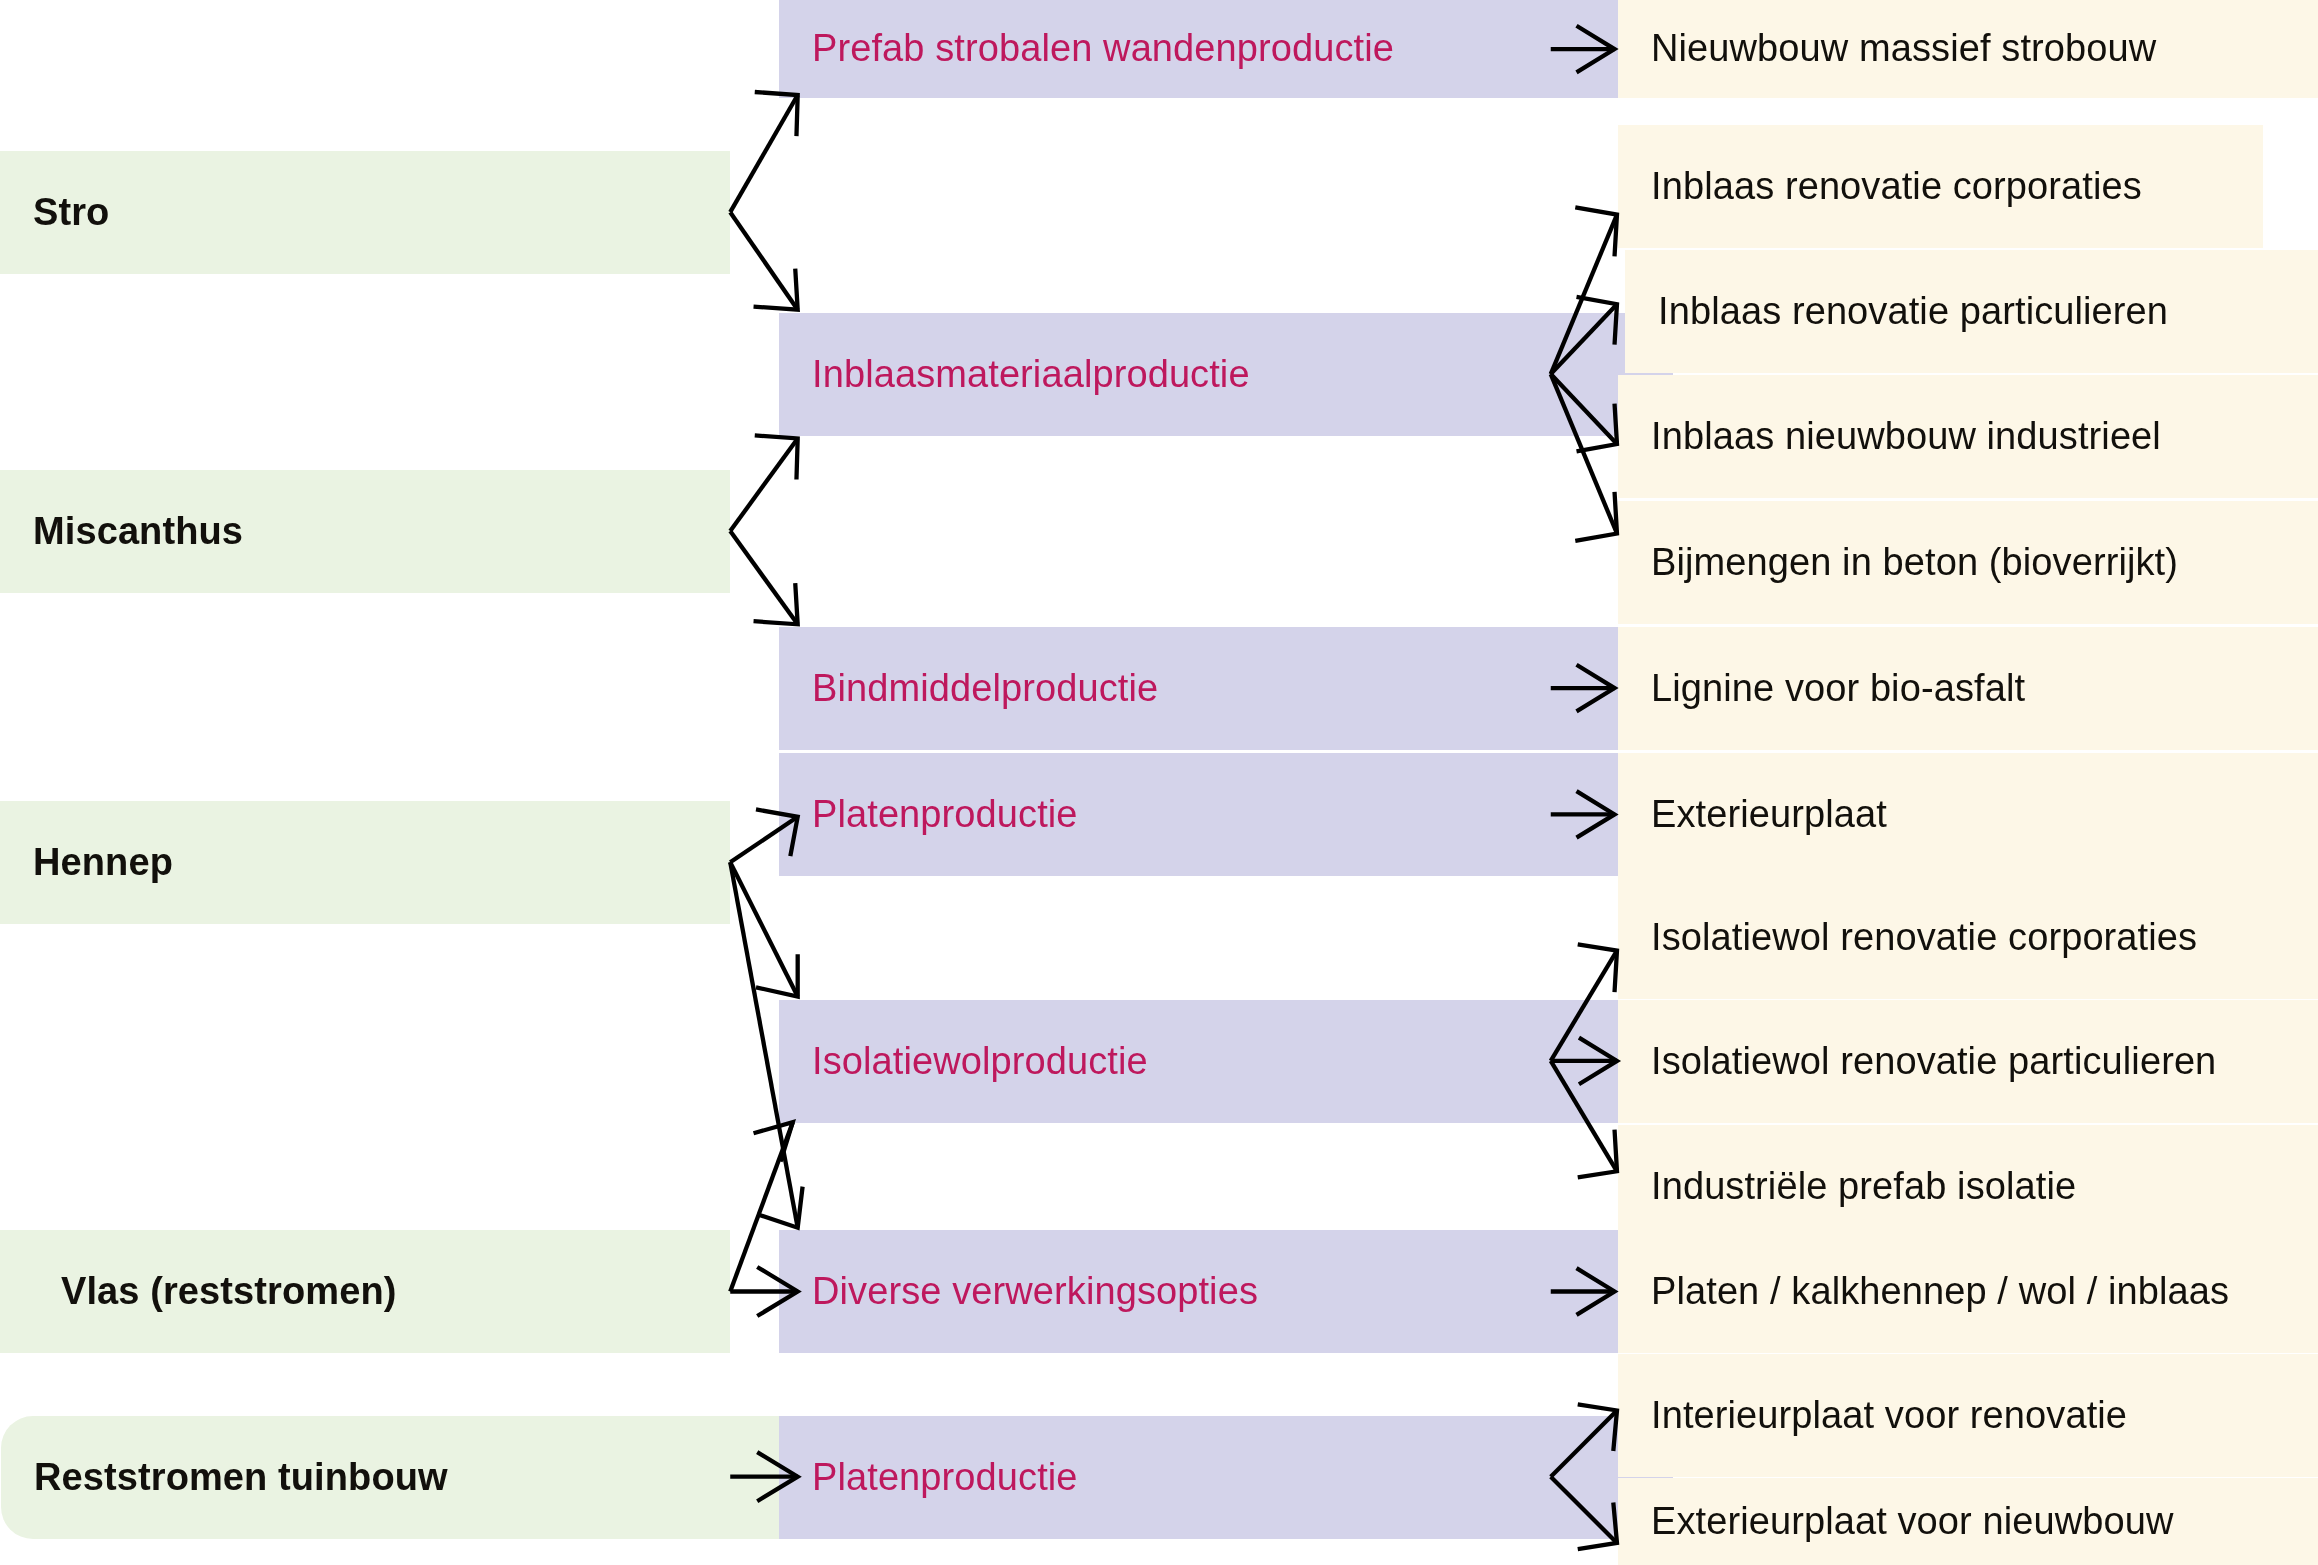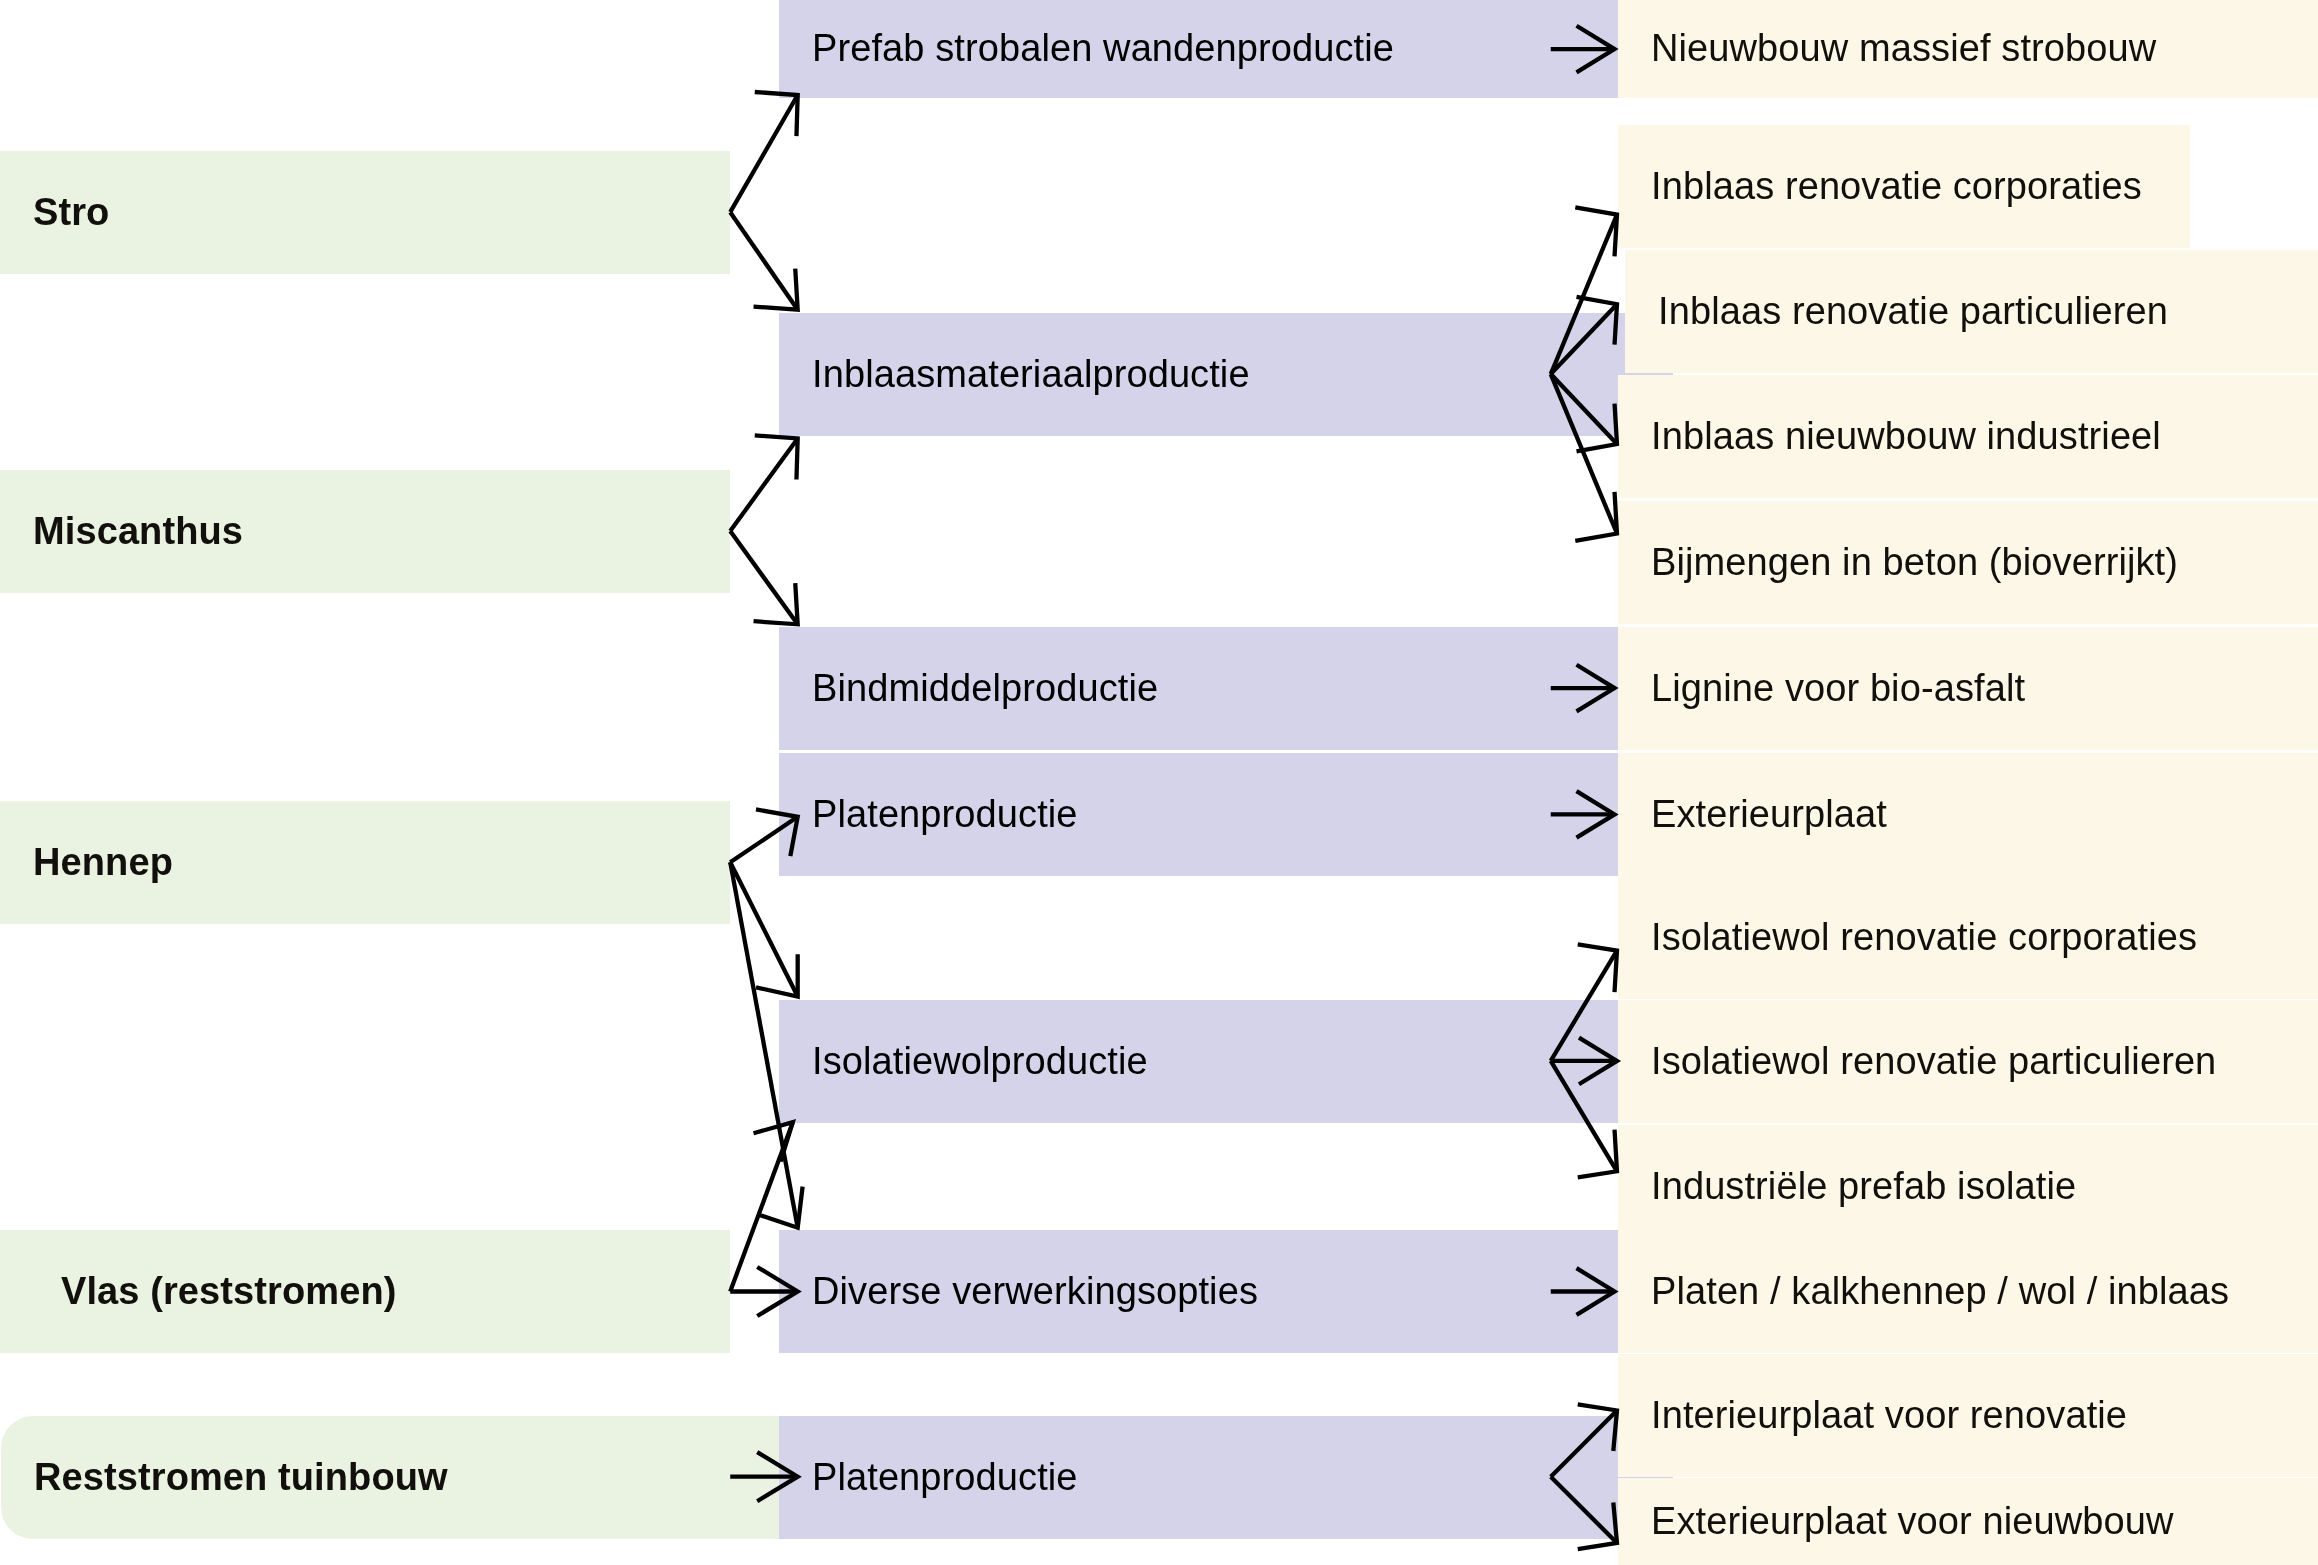--- a/index.html
+++ b/index.html
@@ -3,21 +3,21 @@
 <meta charset="utf-8">
 <style>
   html,body{margin:0;padding:0;background:#ffffff;}
   body{font-family:"Liberation Sans", sans-serif;}
   #stage{position:relative;width:2319px;height:1565px;background:#ffffff;overflow:hidden;}
   .box{position:absolute;display:flex;align-items:center;box-sizing:border-box;}
   .box span{display:block;line-height:1.1;white-space:nowrap;}
   .col-source{background:#eaf3e2;}
   .col-source span{font-weight:700;font-size:38px;color:#12100c;padding-left:33px;letter-spacing:0.1px;}
   .col-process{background:#d4d3ea;}
-  .col-process span{font-weight:400;font-size:38px;color:#000000;padding-left:33px;letter-spacing:0.1px;}
+  .col-process span{font-weight:400;font-size:38px;color:#be185d;padding-left:33px;letter-spacing:0.1px;}
   .col-output{background:#fdf7e7;}
   .col-output span{font-weight:400;font-size:38px;color:#12100c;padding-left:33px;letter-spacing:0.1px;}
   #links{position:absolute;left:0;top:0;width:2319px;height:1565px;pointer-events:none;}
   #links path{fill:none;stroke:#000000;stroke-width:7;}
   #links polyline{fill:none;stroke:#000000;stroke-width:7;stroke-linecap:butt;stroke-linejoin:miter;}
 </style>
 </head>
 <body>
 
 <div id="stage">
@@ -56,21 +56,21 @@
   <div class="box col-process" style="left:779px;top:1230px;width:894px;height:123px;">
     <span>Diverse verwerkingsopties</span>
   </div>
   <div class="box col-process" style="left:779px;top:1416px;width:894px;height:123px;">
     <span>Platenproductie</span>
   </div>
 
   <div class="box col-output" style="left:1618px;top:0px;width:700px;height:98px;">
     <span>Nieuwbouw massief strobouw</span>
   </div>
-  <div class="box col-output" style="left:1618px;top:125px;width:572px;height:123px;">
+  <div class="box col-output" style="left:1618px;top:125px;width:645px;height:123px;">
     <span>Inblaas renovatie corporaties</span>
   </div>
   <div class="box col-output" style="left:1618px;top:250px;width:700px;height:123px;margin-left:7px;">
     <span>Inblaas renovatie particulieren</span>
   </div>
   <div class="box col-output" style="left:1618px;top:375px;width:700px;height:123px;">
     <span>Inblaas nieuwbouw industrieel</span>
   </div>
   <div class="box col-output" style="left:1618px;top:501px;width:700px;height:123px;">
     <span>Bijmengen in beton (bioverrijkt)</span>

